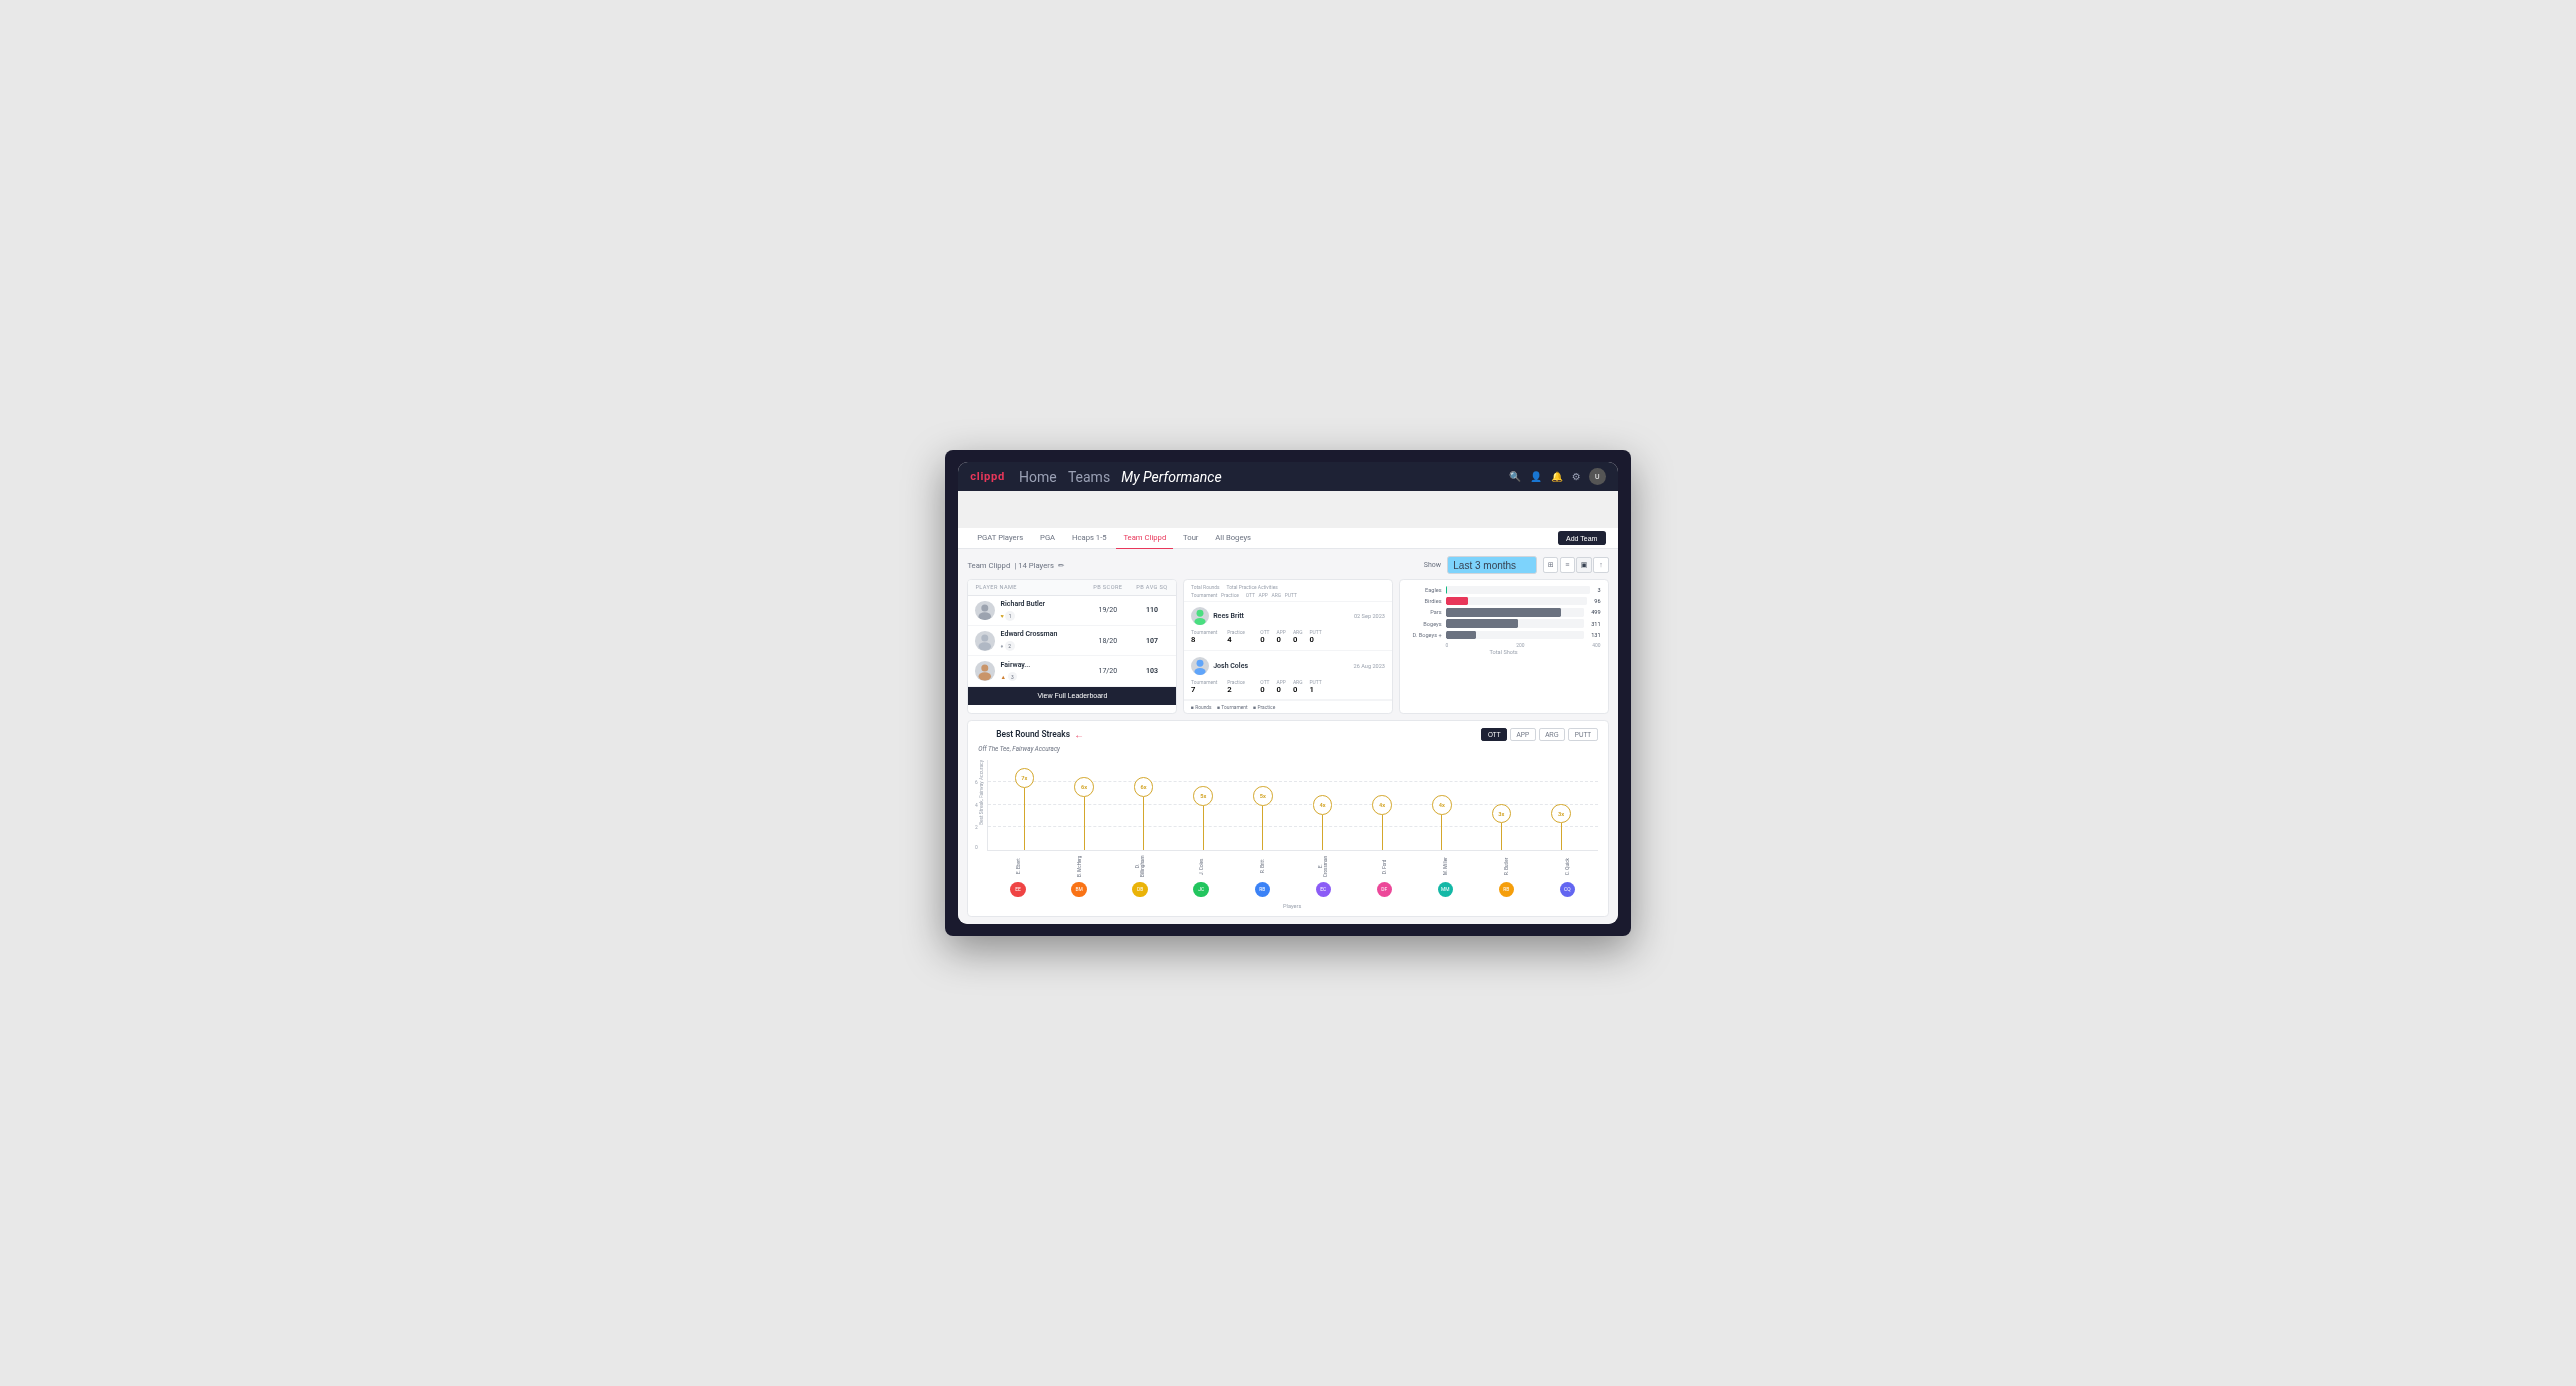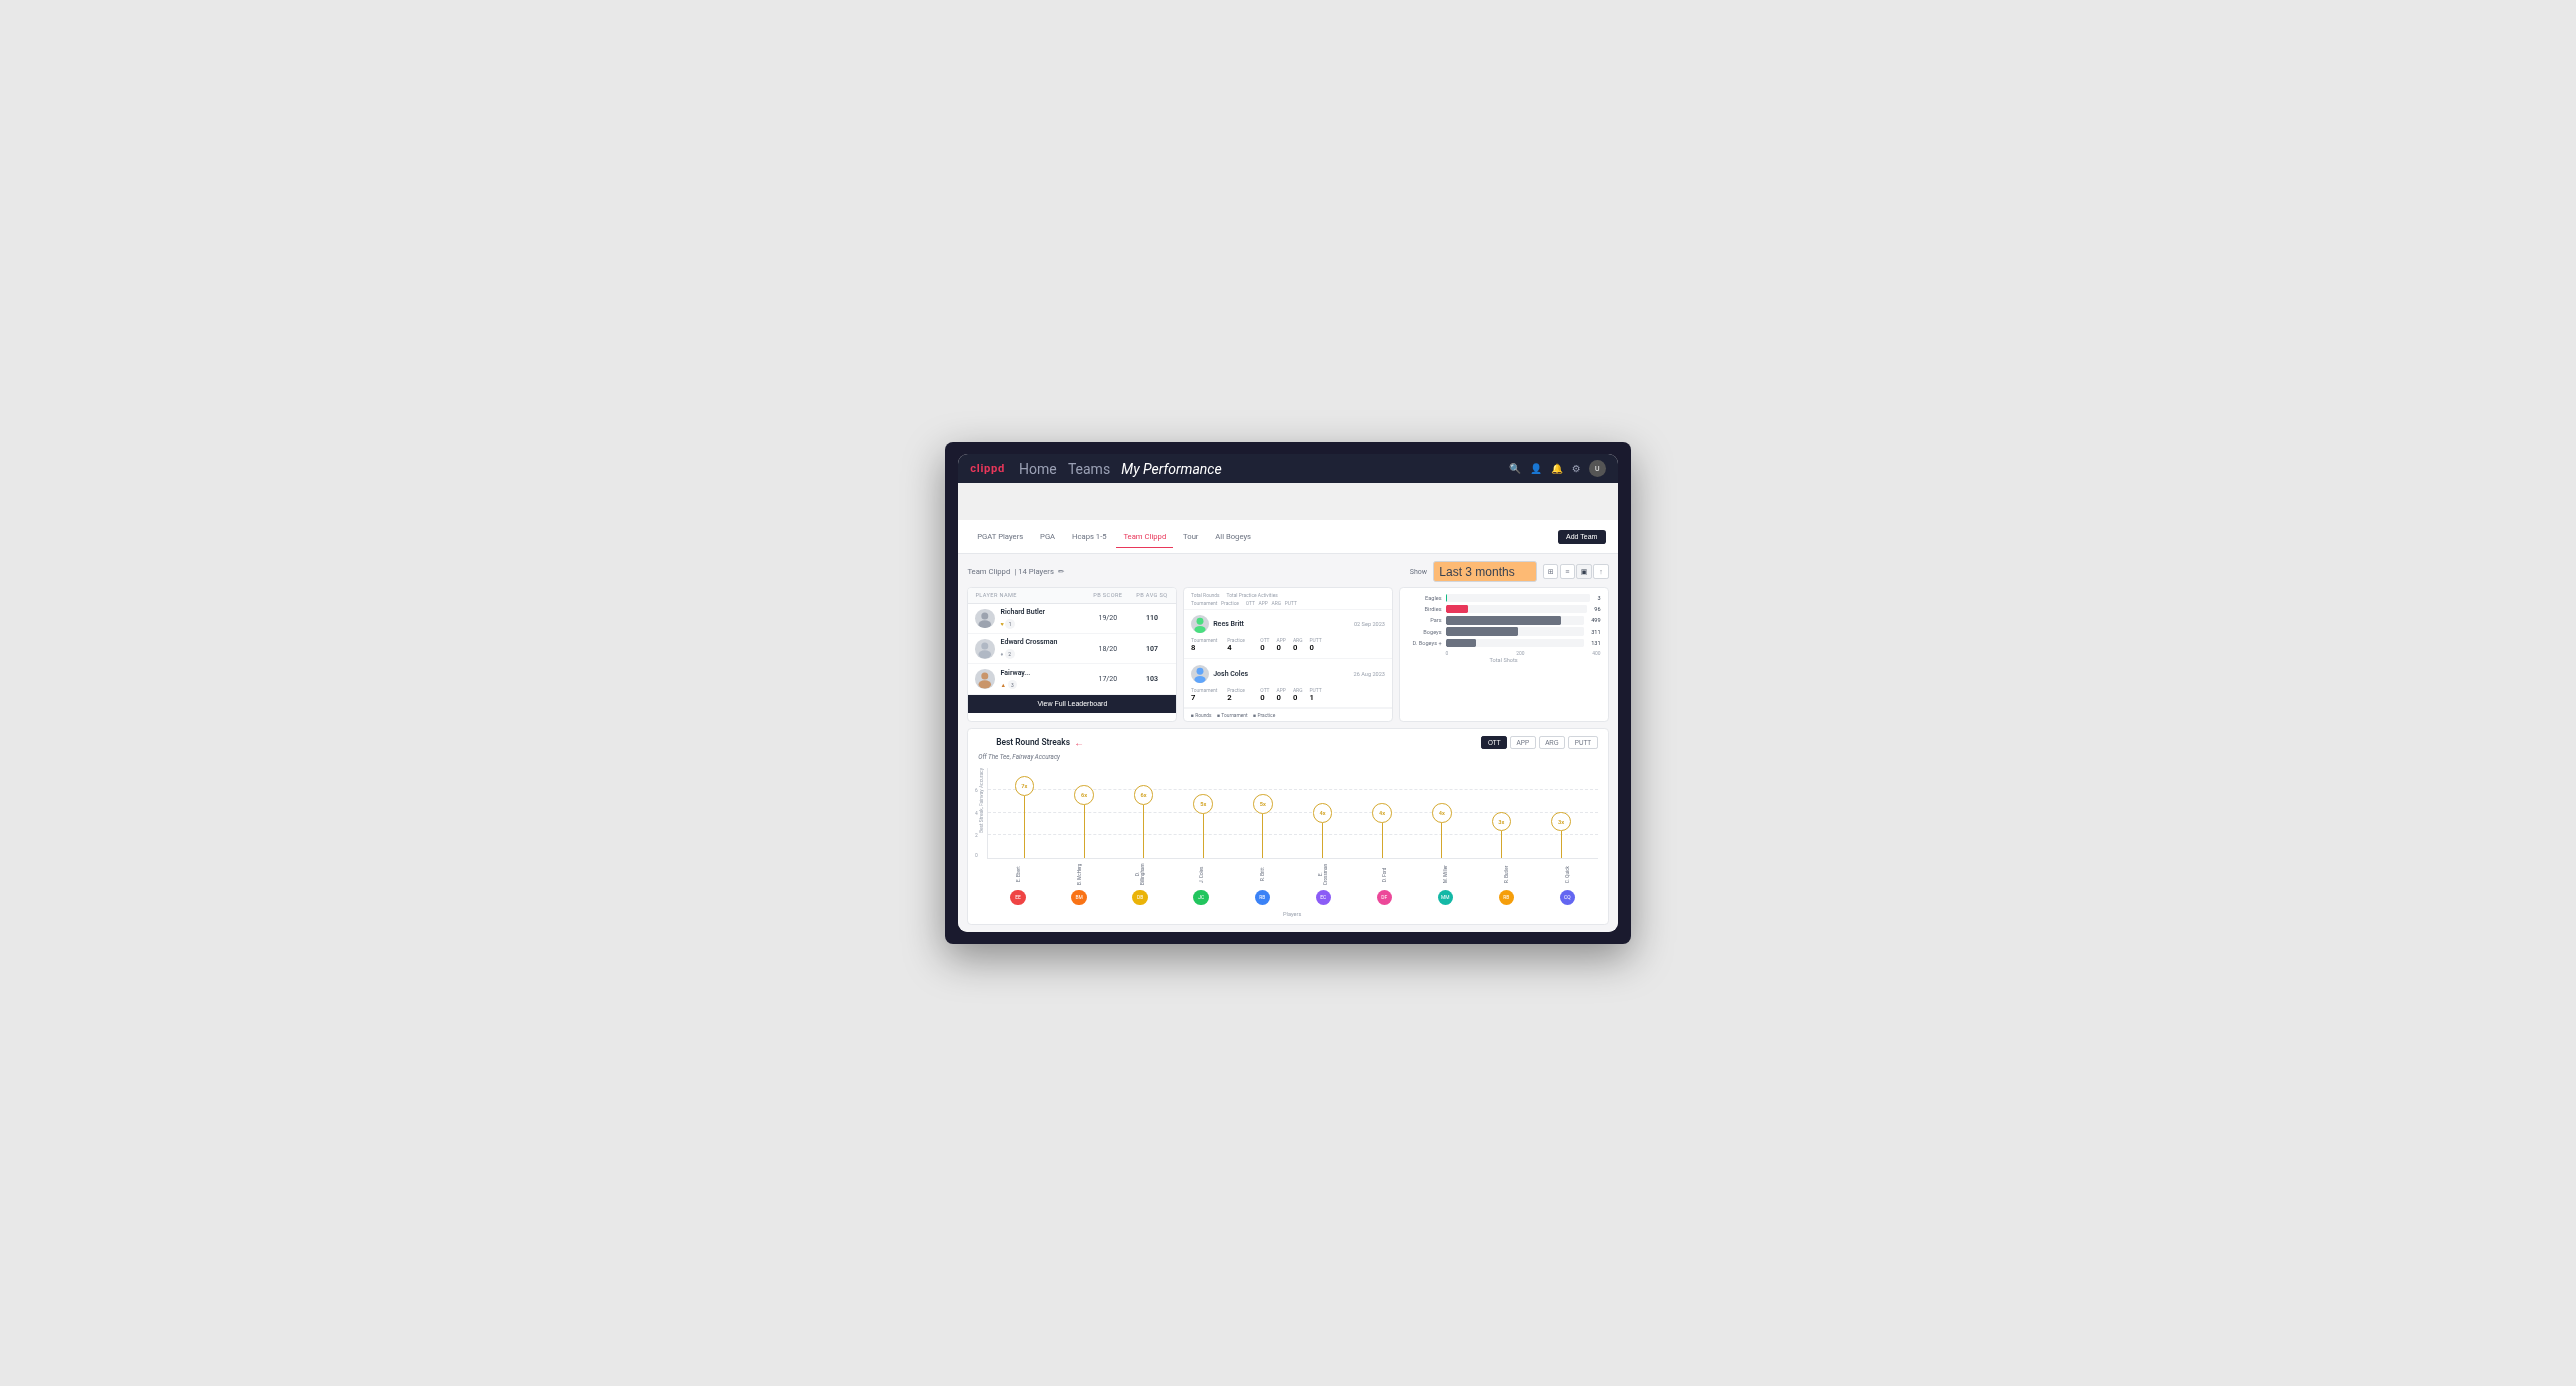--- a/index.html
+++ b/index.html
@@ -76,21 +76,21 @@
       color: #fff;
       font-size: 7px;
     }
     
     .sub-nav {
       background: #fff;
       display: flex;
       align-items: center;
       padding: 0 12.6px;
       border-bottom: 0.7px solid #e5e7eb;
-      height: 34px;
+      height: 21px;
       gap: 8px;
       justify-content: space-between;
       margin-top: 37px;
     }
     .sub-nav-links {
       display: flex;
       gap: 2.8px;
     }
     .sub-nav-link {
       color: #6b7280;
@@ -134,23 +134,23 @@
     .edit-icon { color: #9ca3af; font-size: 7.7px; cursor: pointer; }
     .header-controls {
       display: flex;
       align-items: center;
       gap: 5.6px;
     }
     .show-label { font-size: 7px; color: #6b7280; }
     .period-select {
       border: 0.7px solid #d1d5db;
       border-radius: 2.8px;
-      font-size: 12px;
+      font-size: 10px;
       padding: 2.1px 14px 2.1px 5.6px;
-      background: #fdba74;
+      background: #7dd3fc;
       color: #374151;
       cursor: pointer;
       appearance: none;
     }
     .view-icons {
       display: flex;
       gap: 1.4px;
     }
     .view-icon {
       width: 15.4px;

